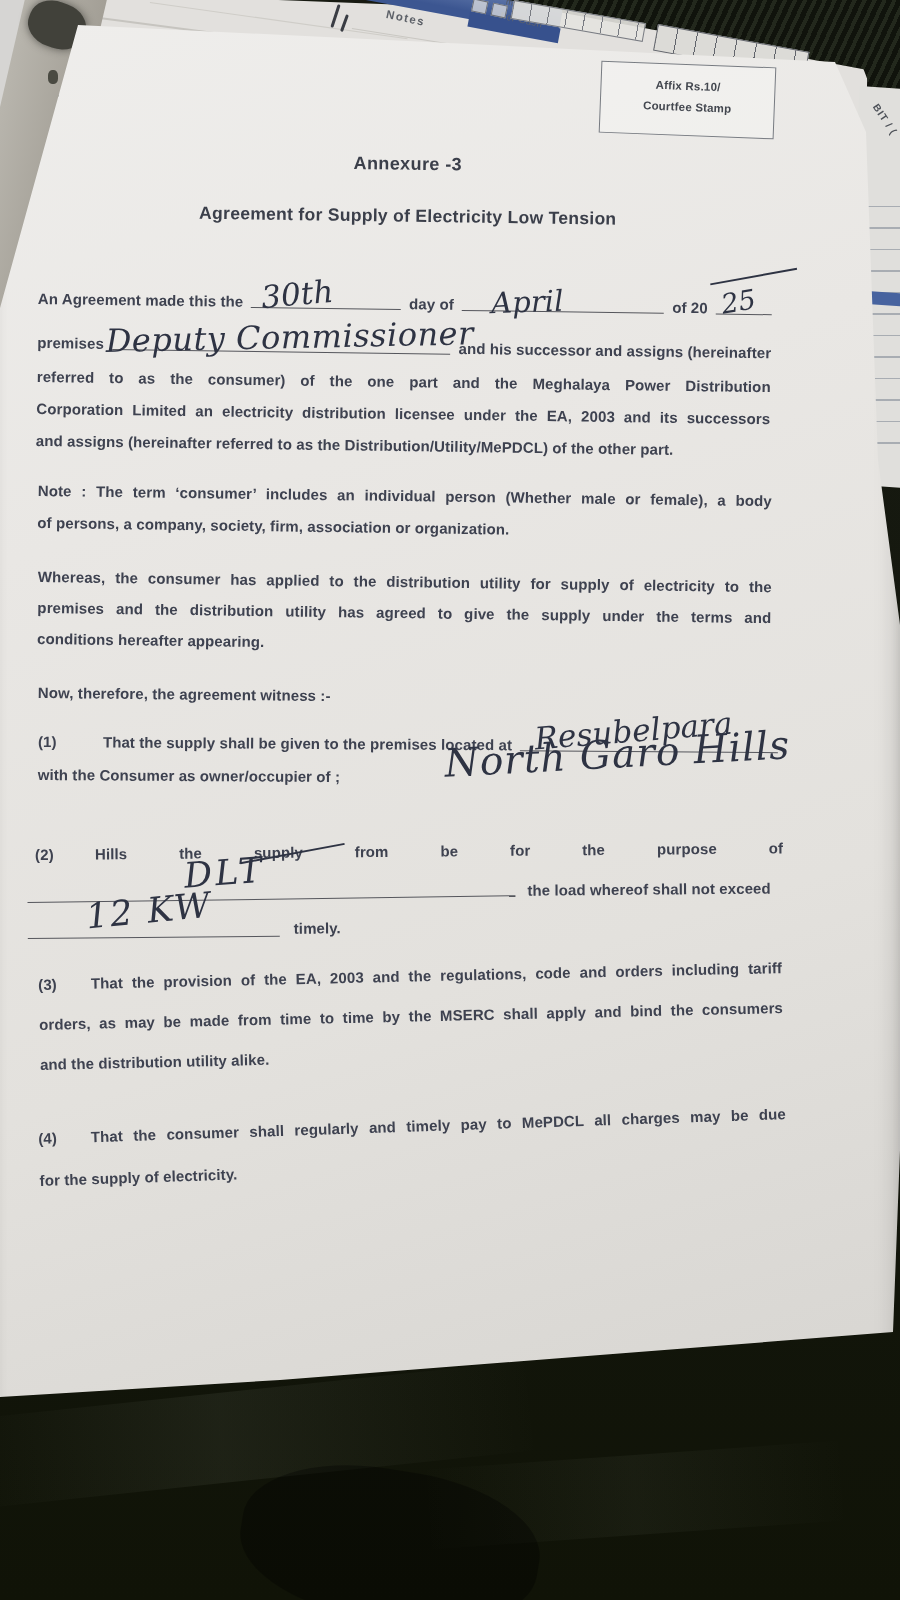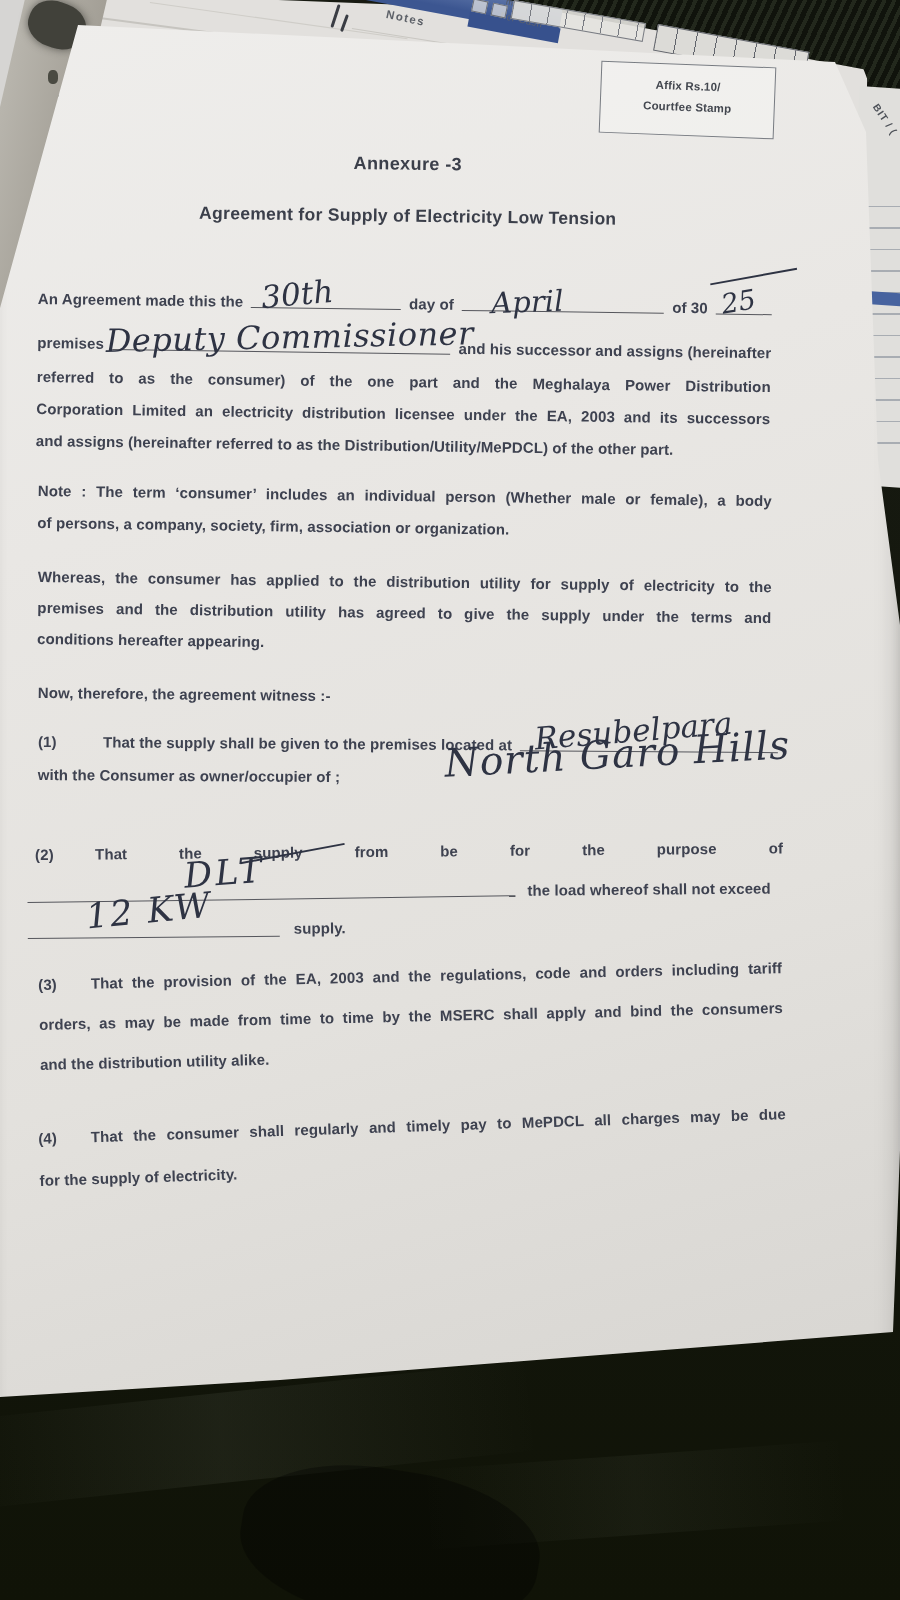--- a/index.html
+++ b/index.html
@@ -162,21 +162,21 @@
     <div class="blk para1">
       <div class="frow" style="top:0;">
         <span class="nw">An Agreement made this the</span>
         <span class="bl" style="flex:1;">
           <span class="hw" style="font-size:31px;left:12px;bottom:-6px;transform:rotate(-6deg);">30th</span>
         </span>
         <span class="nw">day of</span>
         <span class="bl" style="flex:1.35;">
           <span class="hw" style="font-size:29px;left:30px;bottom:-8px;transform:rotate(-3deg);">April</span>
         </span>
-        <span class="nw">of 30</span>
+        <span class="nw">of 20</span>
         <span class="bl" style="width:56px;">
           <span class="hw" style="font-size:27px;left:8px;bottom:-4px;transform:rotate(-10deg);">25</span>
           <span class="flour" style="right:-26px;top:-16px;width:88px;transform:rotate(-11deg);"></span>
         </span>
       </div>
       <div class="frow" style="top:44px;">
         <span class="nw">premises</span>
         <span class="bl" style="flex:1;">
           <span class="hw" style="font-size:32px;left:-6px;bottom:-8px;transform:rotate(-2deg);letter-spacing:.5px;">Deputy Commissioner</span>
         </span>
@@ -208,37 +208,37 @@
           <span class="hw" style="font-size:31px;left:16px;bottom:-4px;transform:rotate(-5deg);">Resubelpara</span>
         </span>
       </div>
       <div class="ll" style="top:33px;">with the Consumer as owner/occupier of ;</div>
       <span class="hw" style="font-size:39px;left:408px;top:8px;transform:rotate(-3.5deg);letter-spacing:1px;">North Garo Hills</span>
     </div>
 
     <div class="blk c2">
       <span style="position:absolute;left:0;top:0;">(2)</span>
       <div style="position:absolute;left:60px;top:0;width:688px;display:flex;justify-content:space-between;">
-        <span class="nw">That</span>
+        <span class="nw">Hills</span>
         <span class="nw">the</span>
         <span class="nw">supply</span>
         <span class="nw">from</span>
         <span class="nw">be</span>
         <span class="nw">for</span>
         <span class="nw">the</span>
         <span class="nw">purpose</span>
         <span class="nw">of</span>
       </div>
       <span class="hw" style="font-size:35px;left:150px;top:14px;transform:rotate(-4deg);letter-spacing:3px;">DLT</span>
       <span class="flour" style="left:205px;top:18px;width:106px;transform:rotate(-10deg);"></span>
       <div class="uline" style="left:-8px;top:56px;width:488px;transform:rotate(-.3deg);"></div>
       <span class="nw" style="position:absolute;left:492px;top:40px;">the load whereof shall not exceed</span>
       <div class="uline" style="left:-8px;top:92px;width:252px;"></div>
       <span class="hw" style="font-size:35px;left:52px;top:54px;transform:rotate(-5deg);letter-spacing:2px;">12 KW</span>
-      <span class="nw" style="position:absolute;left:258px;top:76px;">supply.</span>
+      <span class="nw" style="position:absolute;left:258px;top:76px;">timely.</span>
     </div>
 
     <div class="blk c3">
       <div class="jl" style="top:0;">
         <span>(3)</span><span style="display:inline-block;width:34px;"></span><span>That the provision of the EA, 2003 and the regulations, code and orders including tariff</span>
       </div>
       <div class="jl" style="top:40px;">orders, as may be made from time to time by the MSERC shall apply and bind the consumers</div>
       <div class="ll" style="top:80px;">and the distribution utility alike.</div>
     </div>
 

